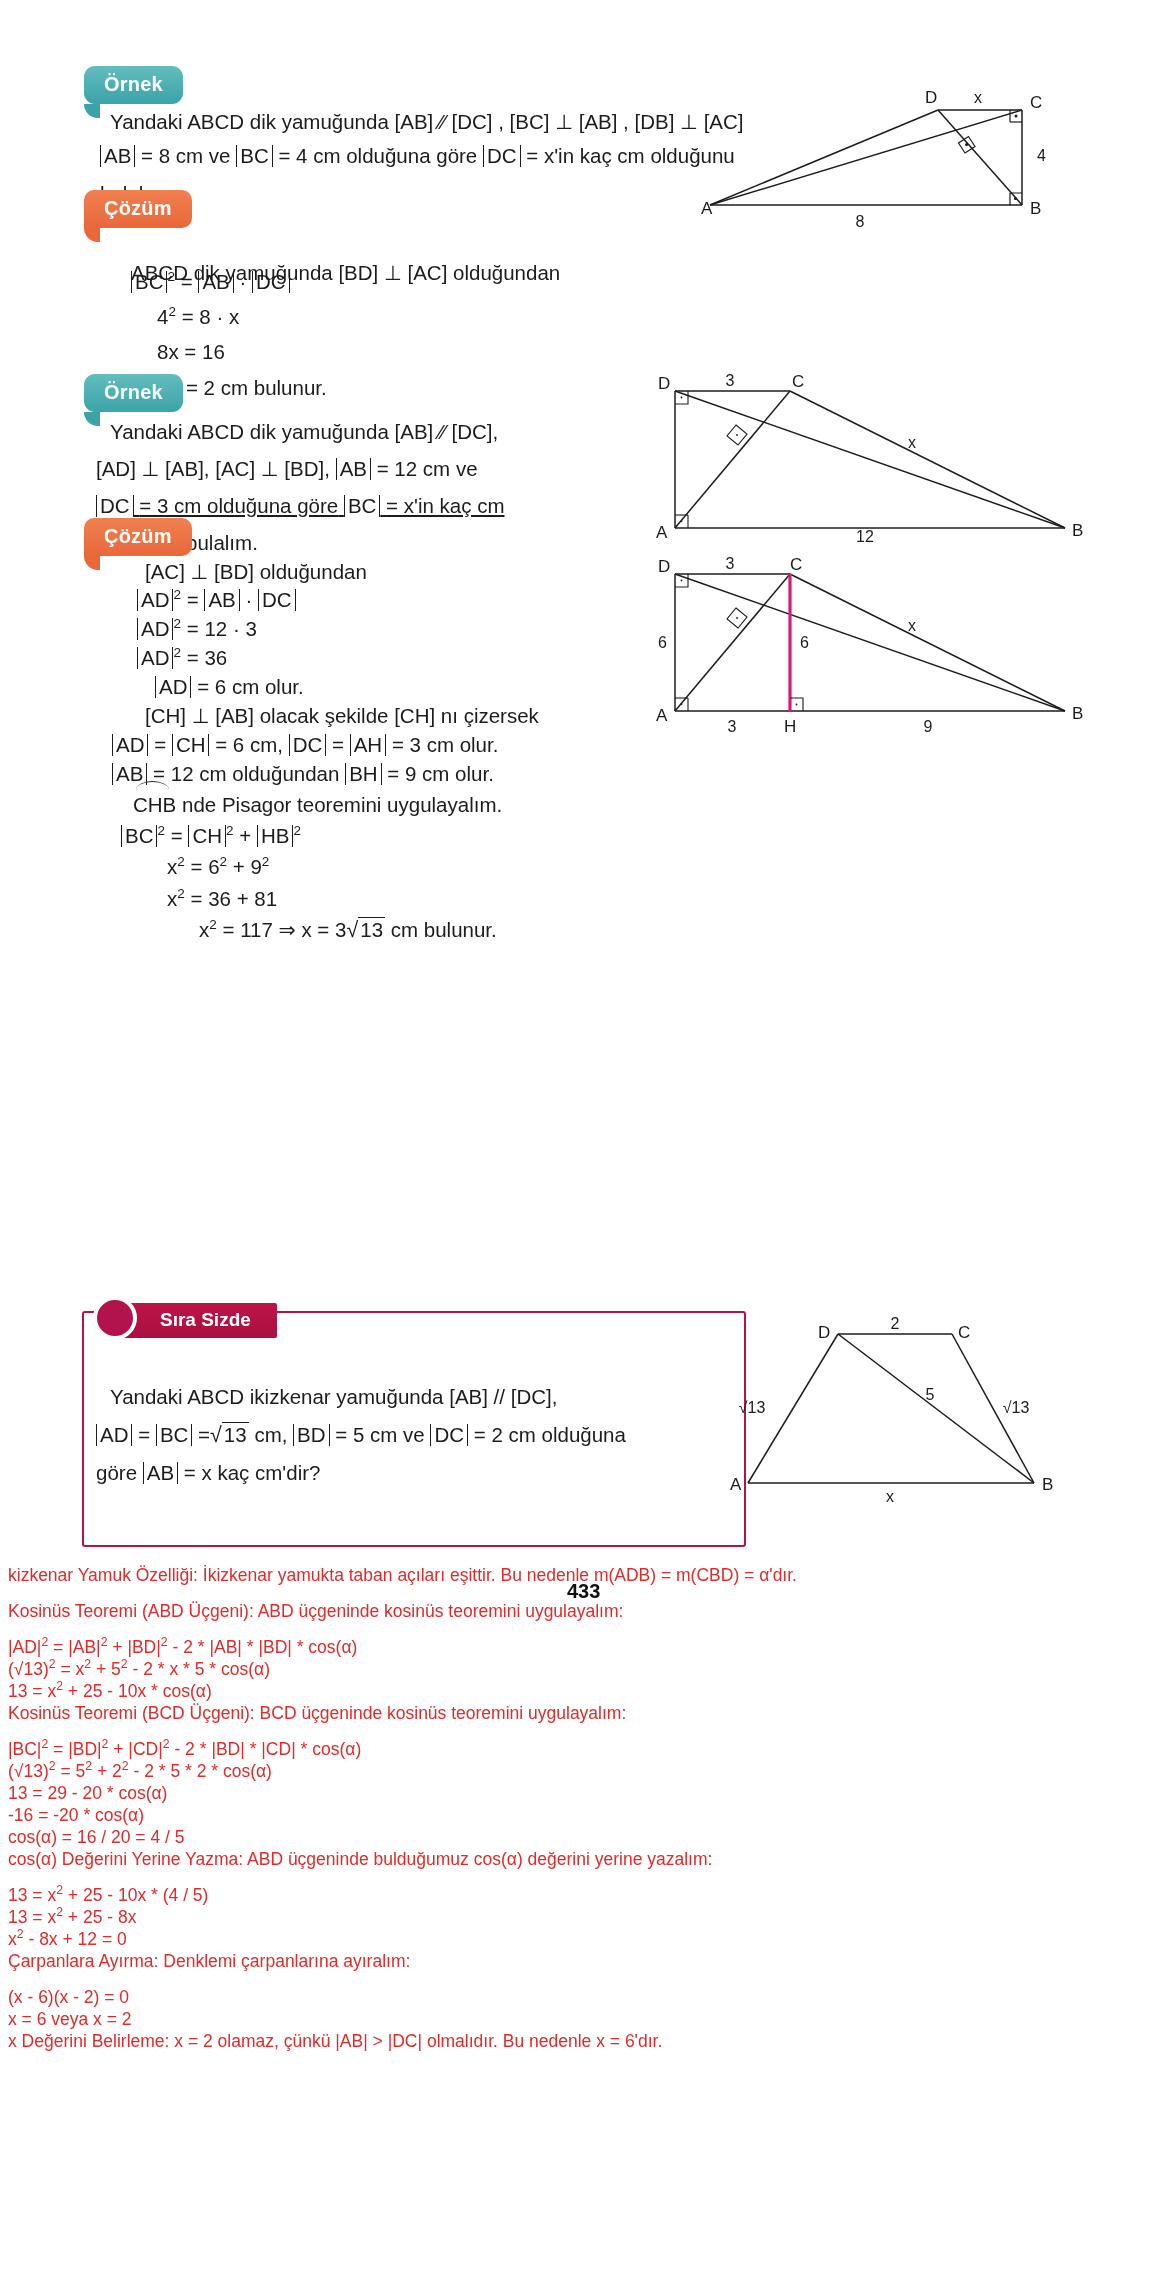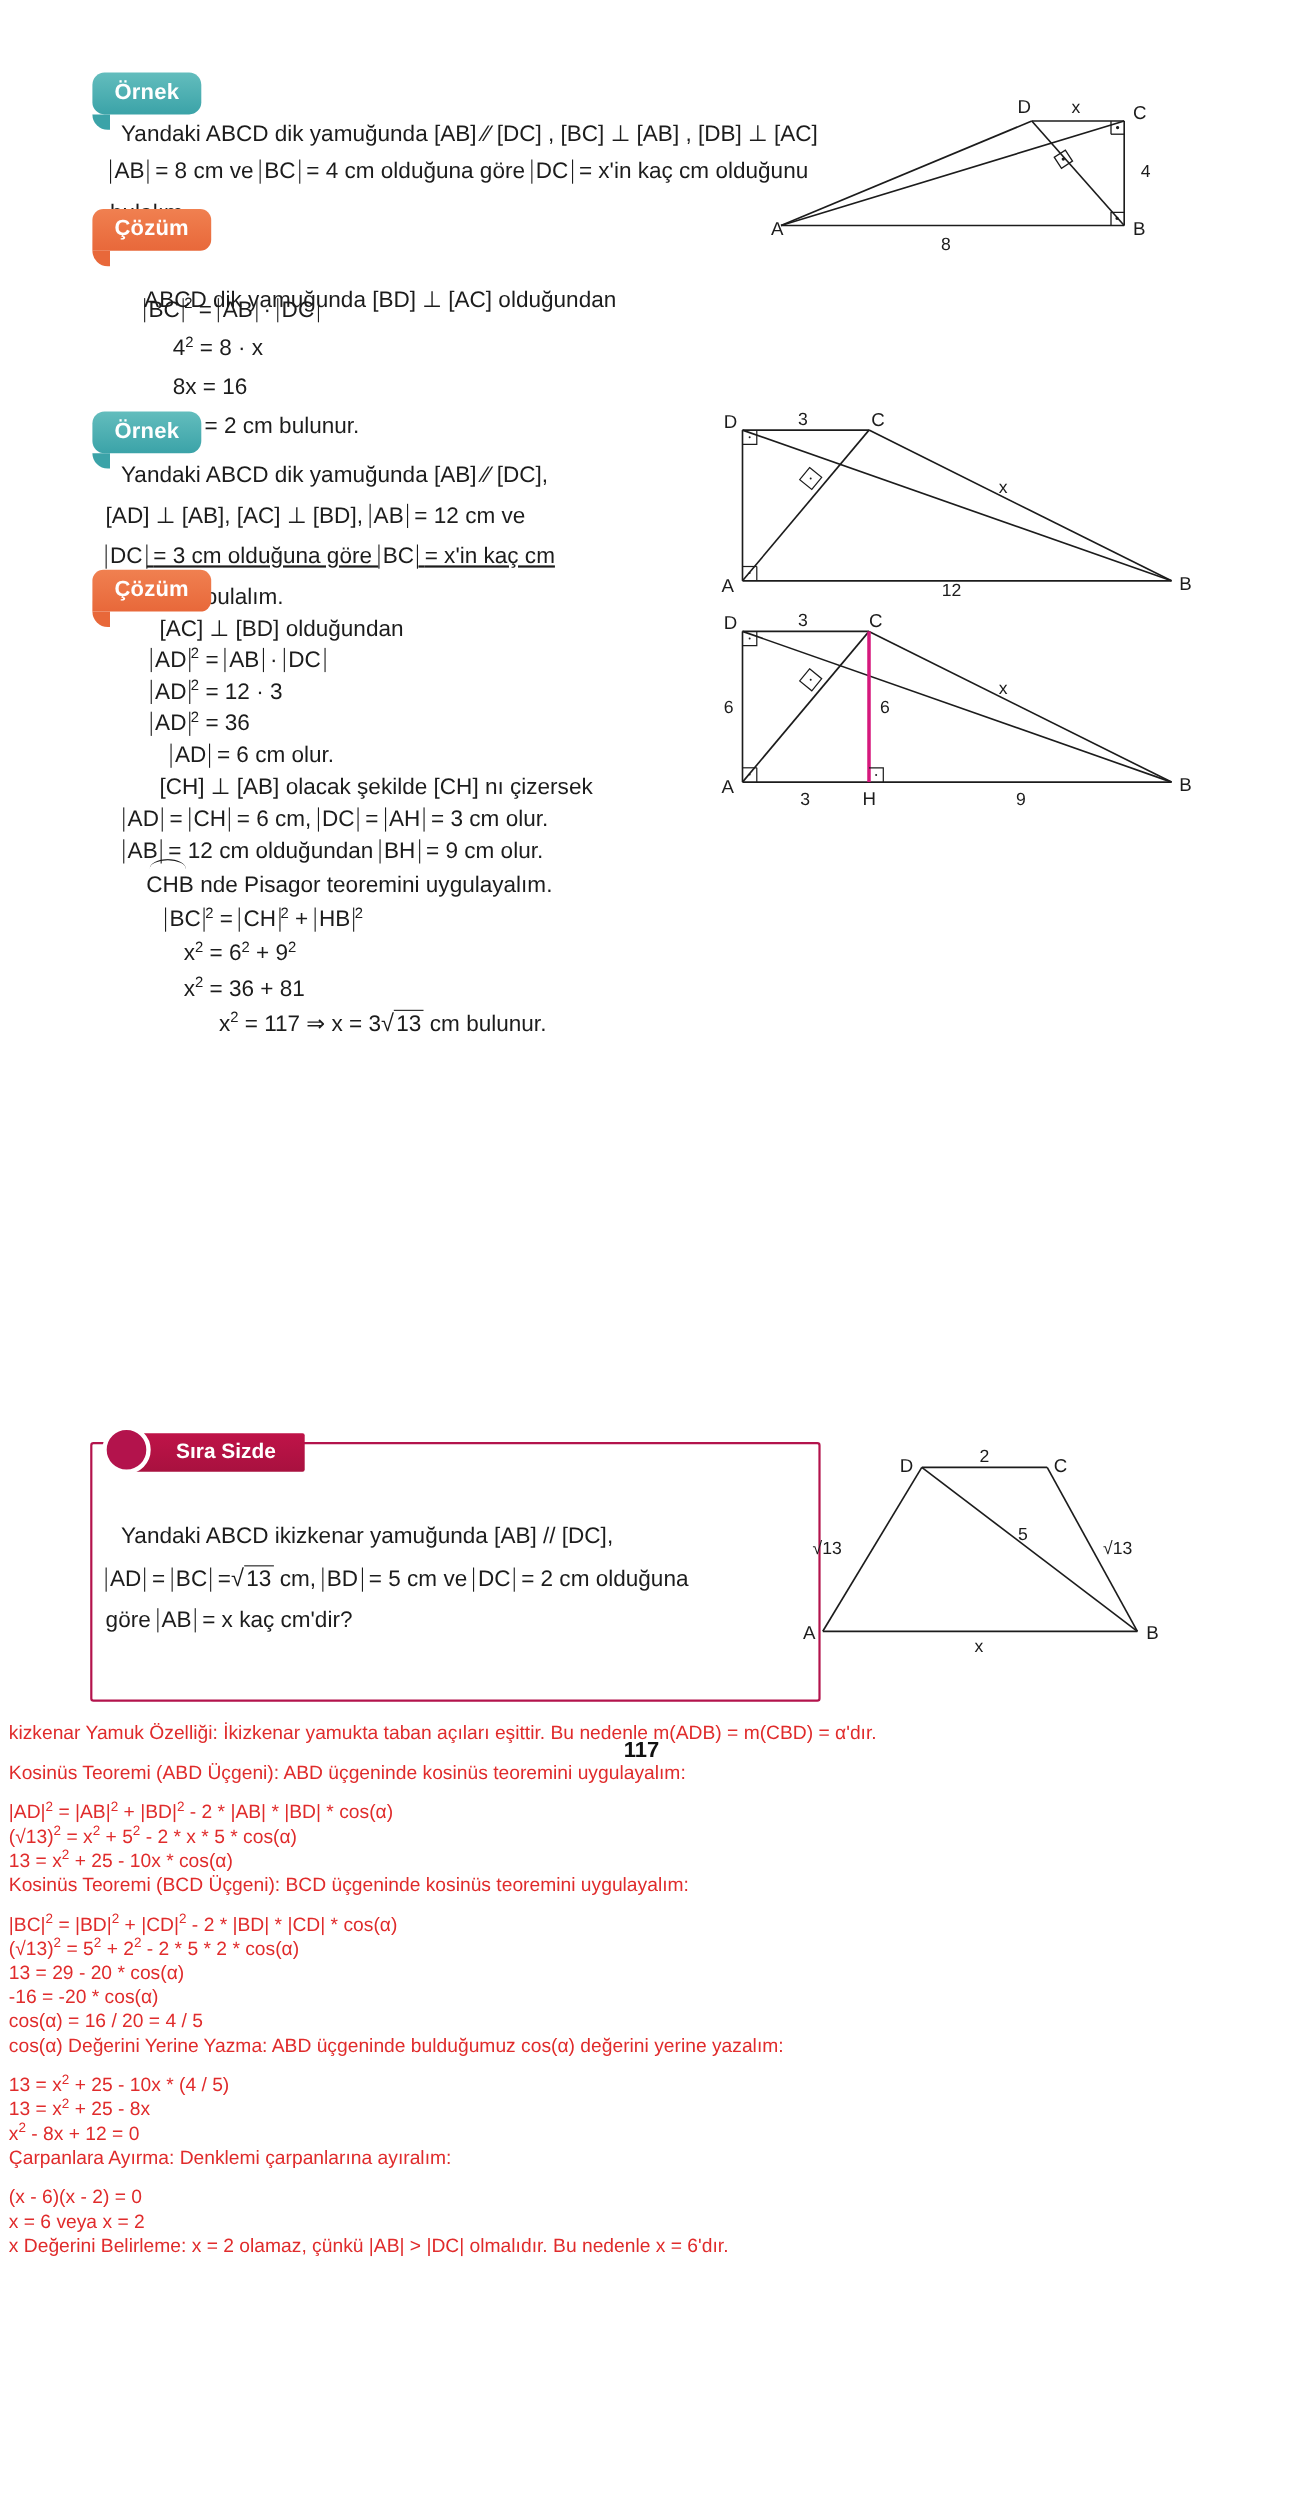--- a/index.html
+++ b/index.html
@@ -232,21 +232,21 @@
   <div class="math" style="position:absolute;left:112px;top:757px;">
     <span class="abs">AB</span>
     <span>= 12 cm olduğundan</span>
     <span class="abs">BH</span>
     <span>= 9 cm olur.</span>
   </div>
   <div class="math" style="position:absolute;left:133px;top:788px;">
     <span class="arc">CHB</span>
     <span>nde Pisagor teoremini uygulayalım.</span>
   </div>
-  <div class="math" style="position:absolute;left:150px;top:819px;text-align:right;">
+  <div class="math" style="position:absolute;left:121px;top:819px;text-align:right;">
     <span class="abs">BC</span><sup>2</sup>
     <span>=</span>
     <span class="abs">CH</span><sup>2</sup>
     <span>+</span>
     <span class="abs">HB</span><sup>2</sup>
   </div>
   <div class="math" style="position:absolute;left:167px;top:850px;">x<sup>2</sup> = 6<sup>2</sup> + 9<sup>2</sup></div>
   <div class="math" style="position:absolute;left:167px;top:882px;">x<sup>2</sup> = 36 + 81</div>
   <div class="math" style="position:absolute;left:167px;top:913px;margin-left:32px;">
     <span>x<sup>2</sup> = 117 ⇒ x = 3</span><span class="sqrt"><span class="rad">√</span><span class="val">13</span></span>
@@ -328,21 +328,21 @@
       <text class="lbl" x="40" y="170">A</text>
       <text class="lbl" x="352" y="170">B</text>
       <text class="lbl sm" x="205" y="9" text-anchor="middle">2</text>
       <text class="lbl sm" x="62" y="93" text-anchor="middle">√13</text>
       <text class="lbl sm" x="326" y="93" text-anchor="middle">√13</text>
       <text class="lbl sm" x="240" y="80" text-anchor="middle">5</text>
       <text class="lbl sm" x="200" y="182" text-anchor="middle">x</text>
     </svg>
   </div>
 
-  <div id="page-number">117</div>
+  <div id="page-number">433</div>
 
   <div id="red-solution" style="color: rgb(224, 43, 43);">
       <div class="rline">kizkenar Yamuk Özelliği: İkizkenar yamukta taban açıları eşittir. Bu nedenle m(ADB) = m(CBD) = α'dır.</div>
       <div class="gap"></div>
       <div class="rline">Kosinüs Teoremi (ABD Üçgeni): ABD üçgeninde kosinüs teoremini uygulayalım:</div>
       <div class="gap"></div>
       <div class="rline">|AD|<sup>2</sup> = |AB|<sup>2</sup> + |BD|<sup>2</sup> - 2 * |AB| * |BD| * cos(α)</div>
       <div class="rline">(√13)<sup>2</sup> = x<sup>2</sup> + 5<sup>2</sup> - 2 * x * 5 * cos(α)</div>
       <div class="rline">13 = x<sup>2</sup> + 25 - 10x * cos(α)</div>
       <div class="rline">Kosinüs Teoremi (BCD Üçgeni): BCD üçgeninde kosinüs teoremini uygulayalım:</div>

